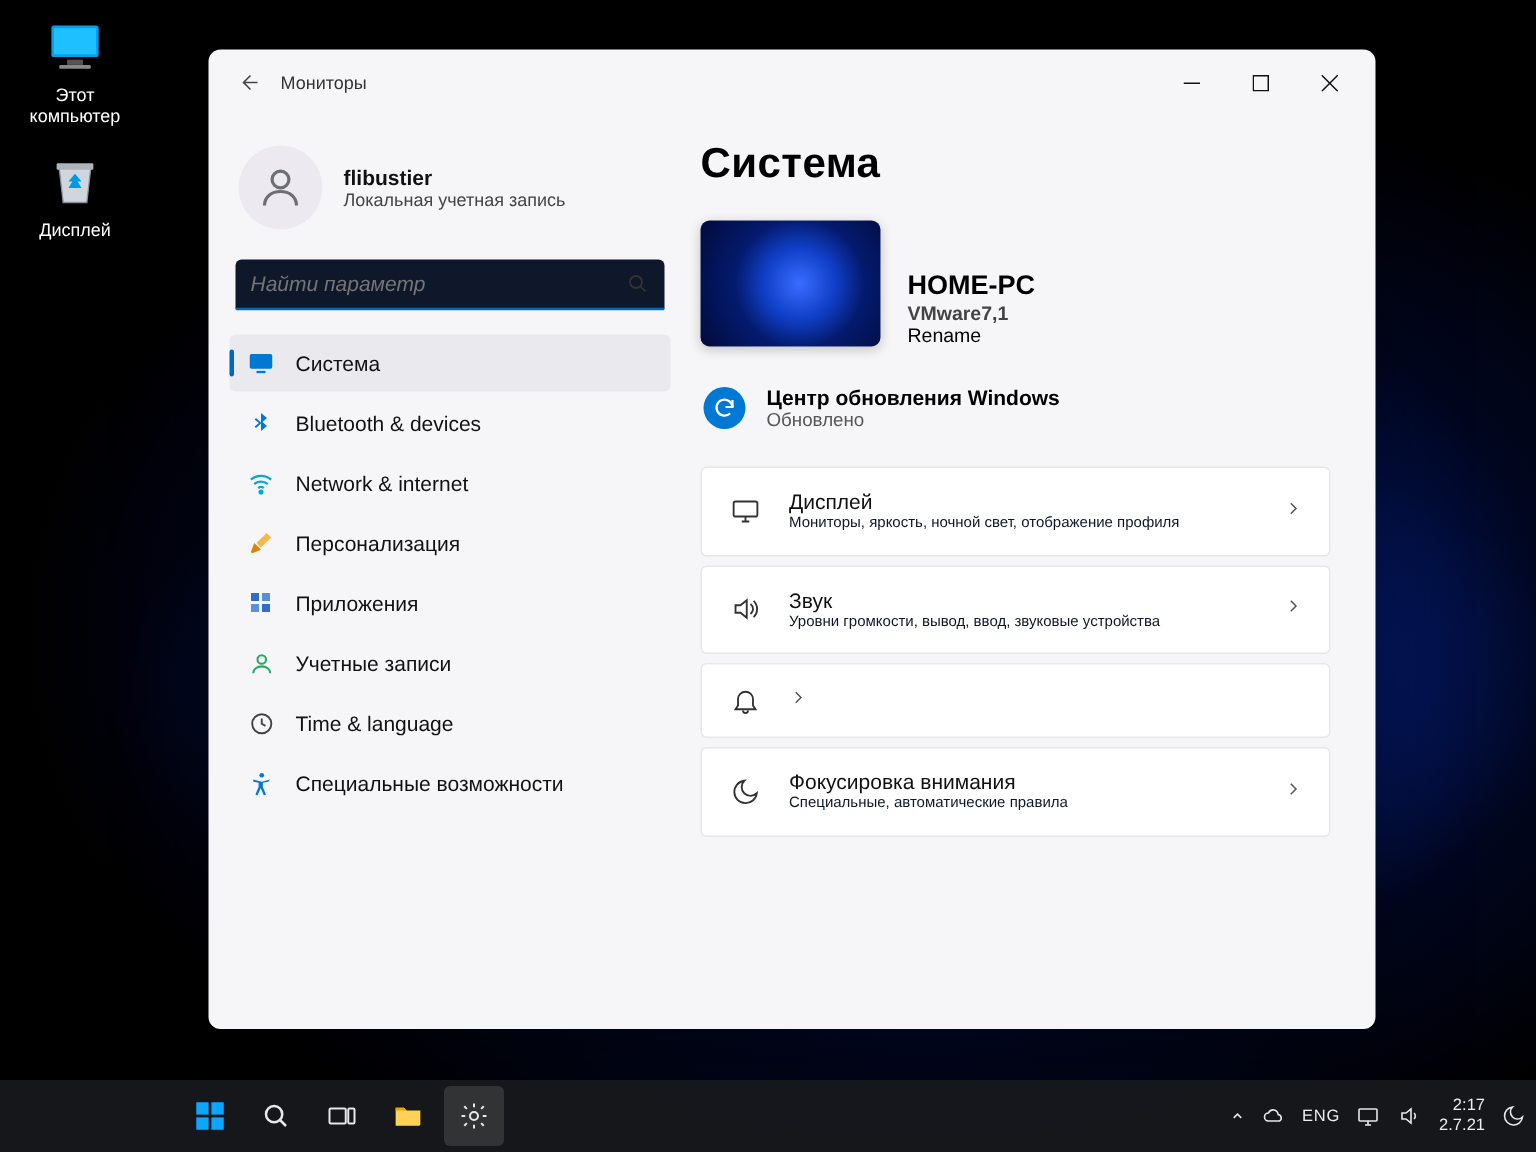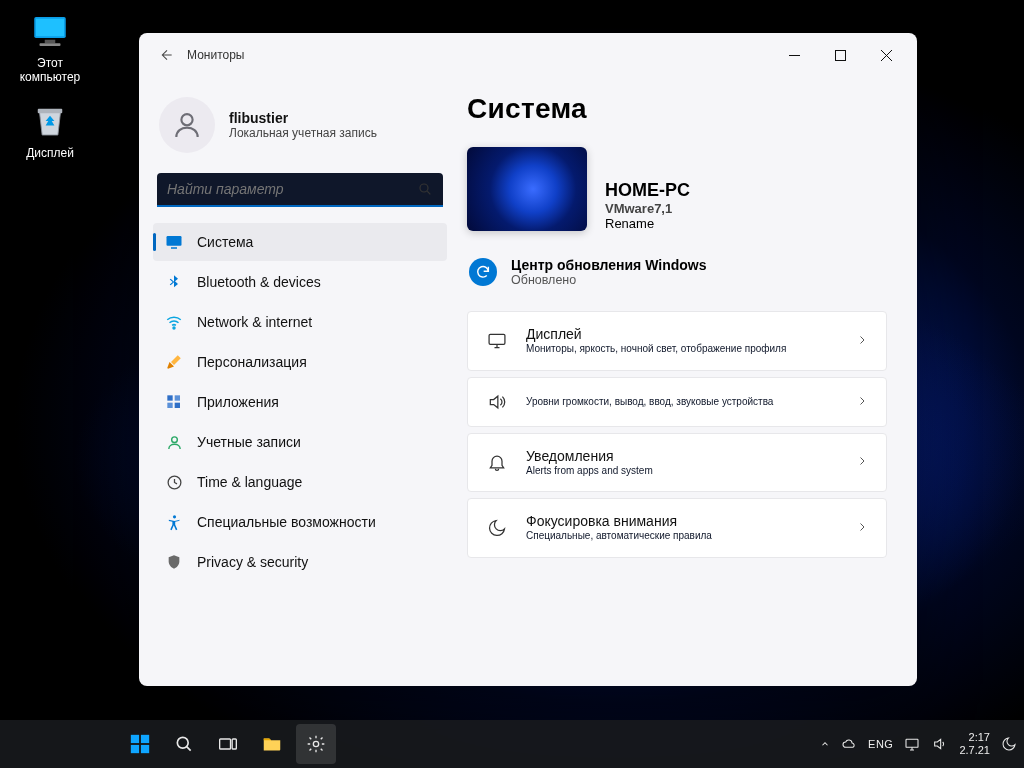--- a/index.html
+++ b/index.html
@@ -205,28 +205,20 @@
         </div>
         <div class="nav-item">
           <span class="nav-ic">
               <svg width="17" height="17" viewBox="0 0 24 24" fill="#0078d4">
                 <circle cx="12" cy="4" r="2.2"></circle>
                 <path d="M4 8l8 2 8-2-2 2-5 1v4l3 7-2 1-3-7-3 7-2-1 3-7v-4l-5-1z"></path>
               </svg>
             </span>
           <span>Специальные возможности</span>
         </div>
-        <div class="nav-item">
-          <span class="nav-ic">
-              <svg width="16" height="16" viewBox="0 0 24 24" fill="#6a6a6a">
-                <path d="M12 2l8 3v6c0 5-3.4 9.4-8 11-4.6-1.6-8-6-8-11V5l8-3z"></path>
-              </svg>
-            </span>
-          <span>Privacy &amp; security</span>
-        </div>
       </nav>
     </aside>
 
     <main class="content">
       <h1>Система</h1>
 
       <div class="pc-row">
         <div class="thumb"></div>
         <div>
           <div class="pc-name">HOME-PC</div>
@@ -265,38 +257,35 @@
       </div>
 
       <div class="card">
         <div class="card-ic">
             <svg width="20" height="20" viewBox="0 0 24 24" fill="none" stroke="currentColor" stroke-width="1.5">
               <path d="M4 9v6h4l5 4V5L8 9H4z"></path>
               <path d="M16 8a5 5 0 010 8M18.5 5.5a9 9 0 010 13"></path>
             </svg>
           </div>
         <div class="card-body">
+          <div class="card-title">Звук</div>
           <div class="card-sub">Уровни громкости, вывод, ввод, звуковые устройства</div>
         </div>
         <div class="card-chev"><svg width="12" height="12" viewBox="0 0 24 24" fill="none" stroke="currentColor" stroke-width="2">
               <path d="M9 5l7 7-7 7"></path>
             </svg></div>
       </div>
 
       <div class="card">
         <div class="card-ic">
             <svg width="20" height="20" viewBox="0 0 24 24" fill="none" stroke="currentColor" stroke-width="1.5">
               <path d="M6 16V11a6 6 0 1112 0v5l2 3H4l2-3z"></path>
               <path d="M10 20a2 2 0 004 0"></path>
             </svg>
           </div>
-        <div class="card-body">
-          <div class="card-title">Уведомления</div>
-          <div class="card-sub">Alerts from apps and system</div>
-        </div>
         <div class="card-chev"><svg width="12" height="12" viewBox="0 0 24 24" fill="none" stroke="currentColor" stroke-width="2">
               <path d="M9 5l7 7-7 7"></path>
             </svg></div>
       </div>
 
       <div class="card">
         <div class="card-ic">
             <svg width="20" height="20" viewBox="0 0 24 24" fill="none" stroke="currentColor" stroke-width="1.5">
               <path d="M21 13A9 9 0 1111 3a7 7 0 0010 10z"></path>
             </svg>

